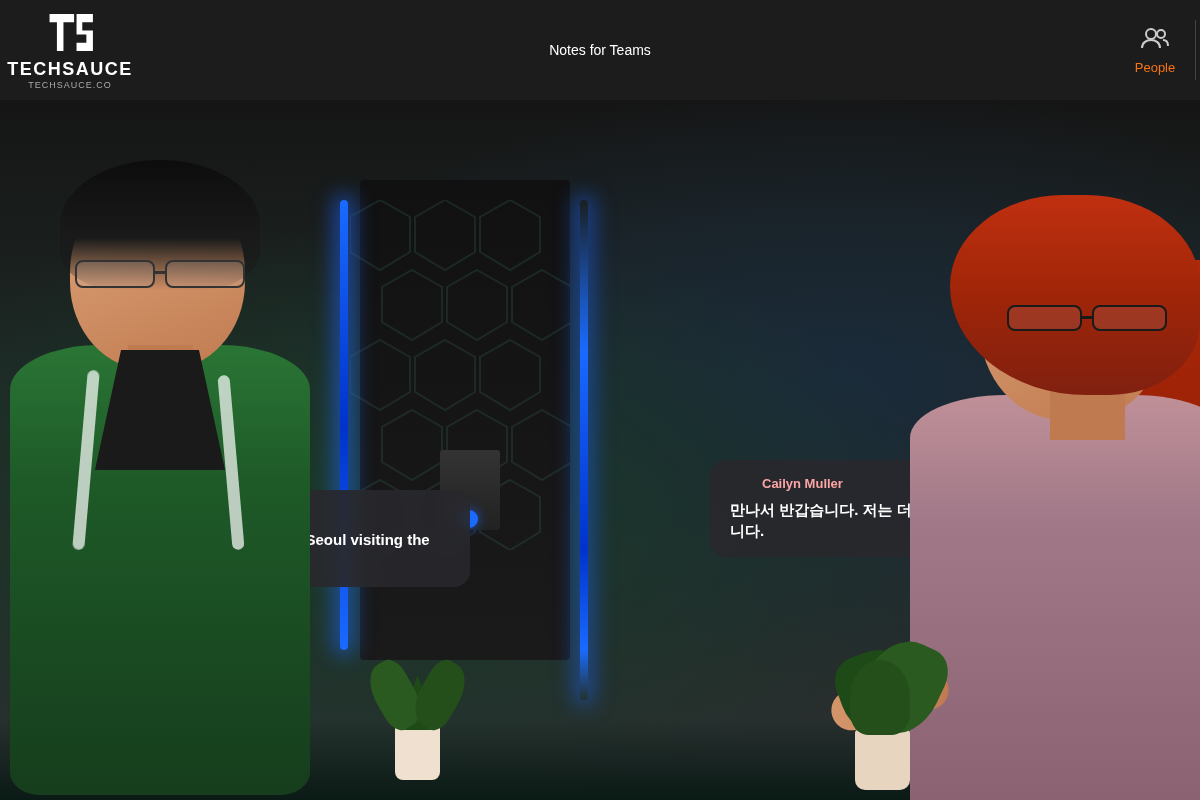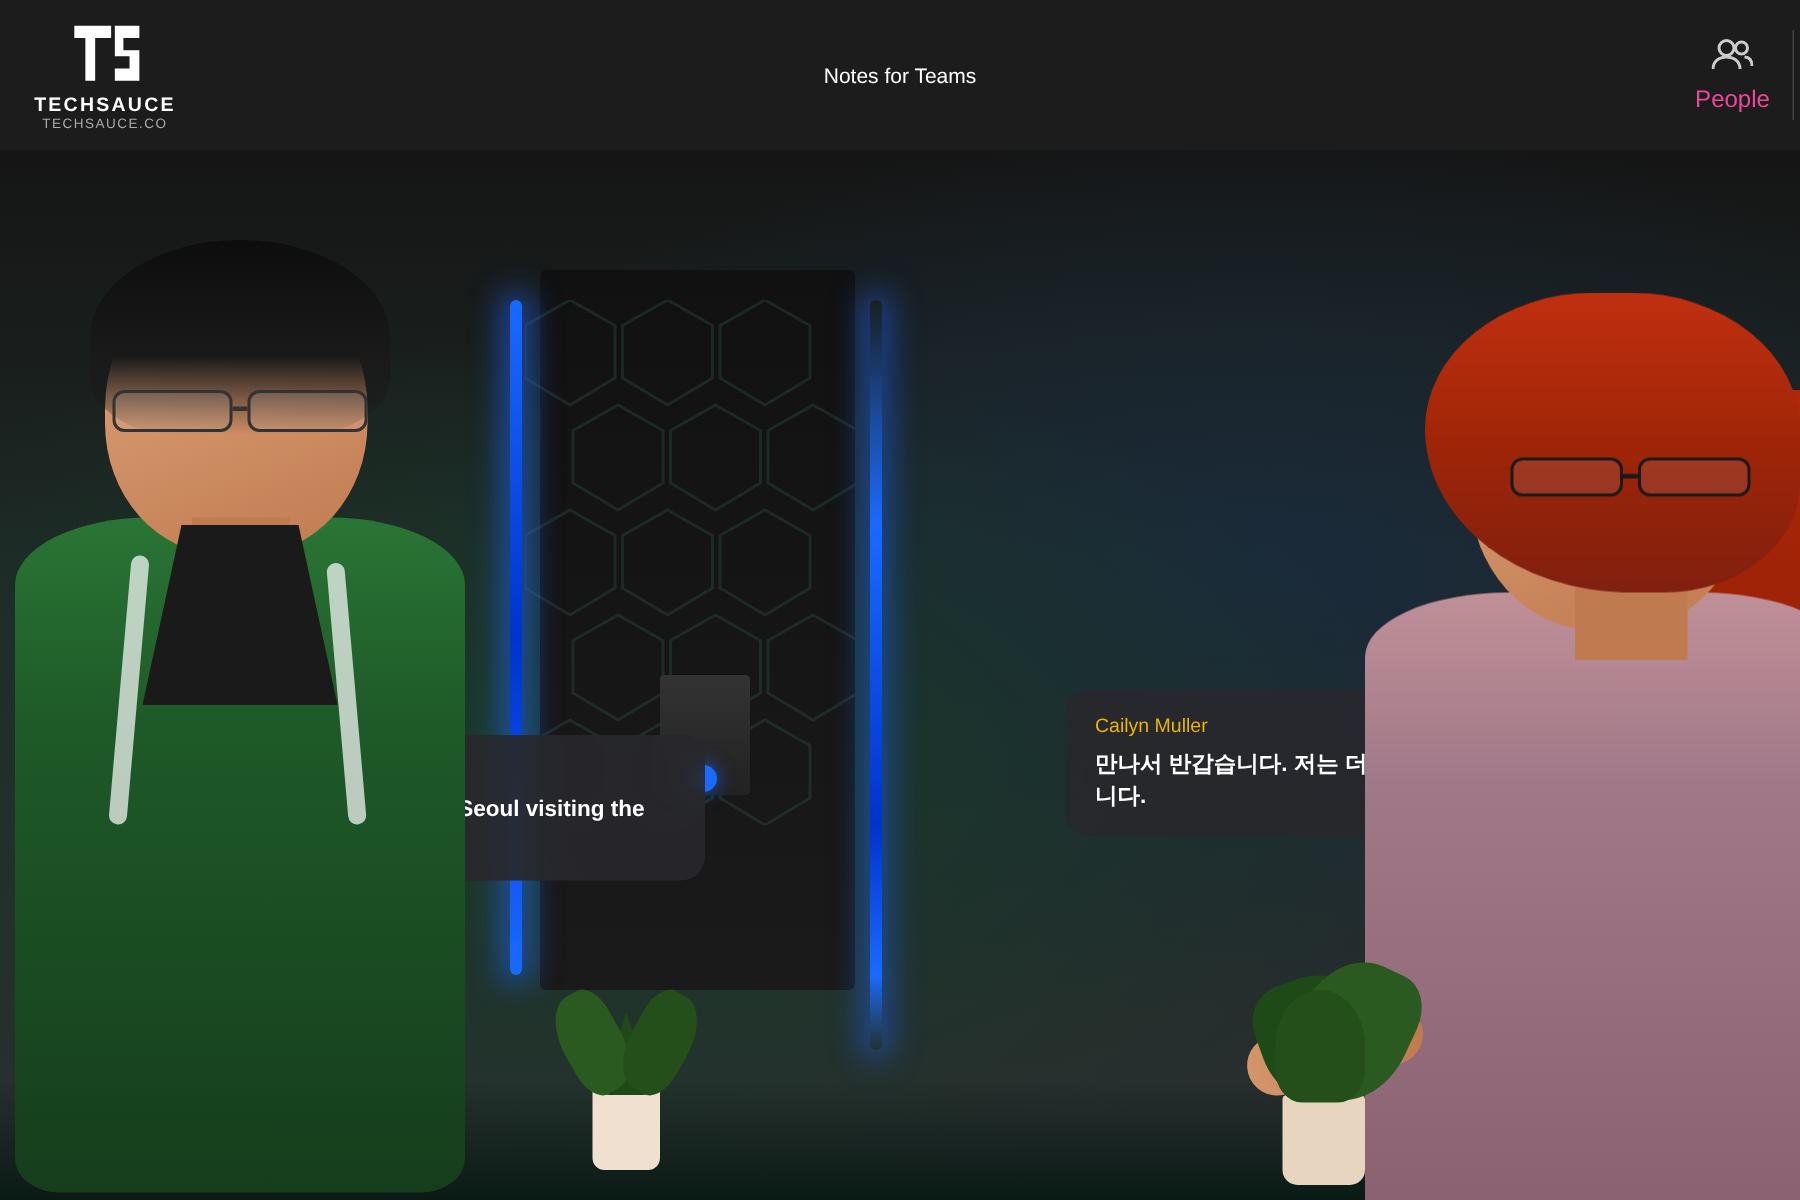--- a/index.html
+++ b/index.html
@@ -33,21 +33,21 @@
     }
 
     .logo-icon {
       width: 50px;
       height: 45px;
       margin-bottom: 4px;
     }
 
     .logo-text {
       color: white;
-      font-size: 13px;
+      font-size: 18px;
       font-weight: 700;
       letter-spacing: 1.5px;
     }
 
     .logo-sub {
       color: #aaa;
       font-size: 9px;
       letter-spacing: 1px;
     }
 
@@ -85,22 +85,22 @@
       cursor: pointer;
       gap: 6px;
     }
 
     .control-btn .icon {
       font-size: 22px;
       line-height: 1;
     }
 
     .control-btn .label {
-      font-size: 16px;
-      color: #ec4899;
+      font-size: 13px;
+      color: #f97316;
     }
 
     .divider-v {
       width: 1px;
       height: 60px;
       background: #444;
       margin: 0 4px;
     }
 
     .control-btn.mic-btn .icon {
@@ -220,23 +220,24 @@
     }
 
     .speech-bubble-right {
       right: 130px;
       top: 360px;
       max-width: 360px;
     }
 
     .bubble-name {
       font-size: 13px;
-      font-weight: 400;
-      color: #eab308;
+      font-weight: 700;
+      color: #fca5a5;
       margin-bottom: 8px;
+      margin-left: 32px;
     }
 
     .bubble-text {
       font-size: 15px;
       font-weight: 600;
       color: white;
       line-height: 1.4;
     }
 
     

